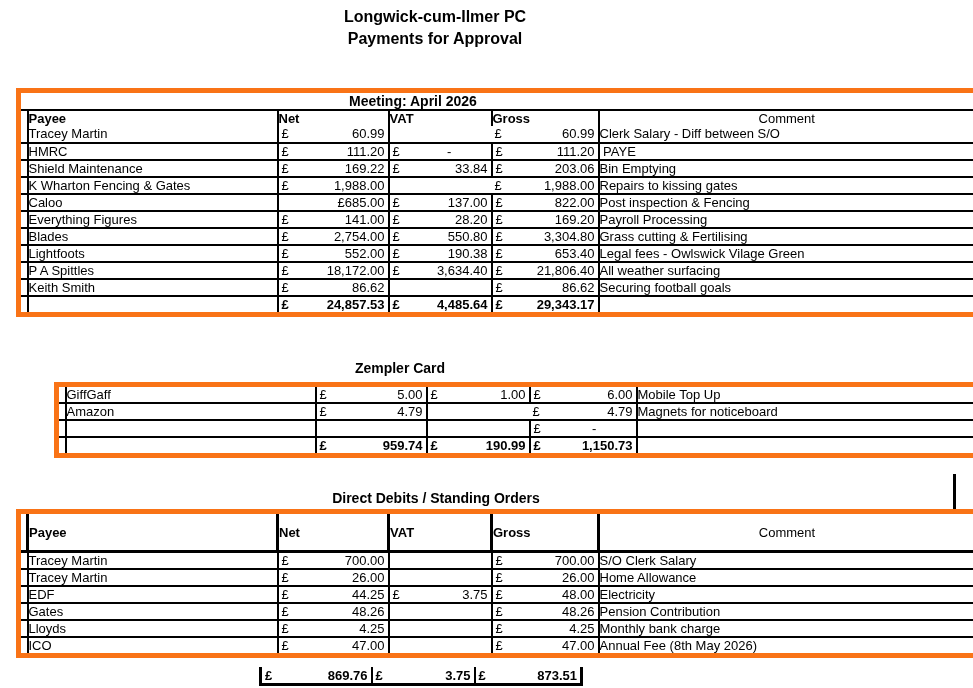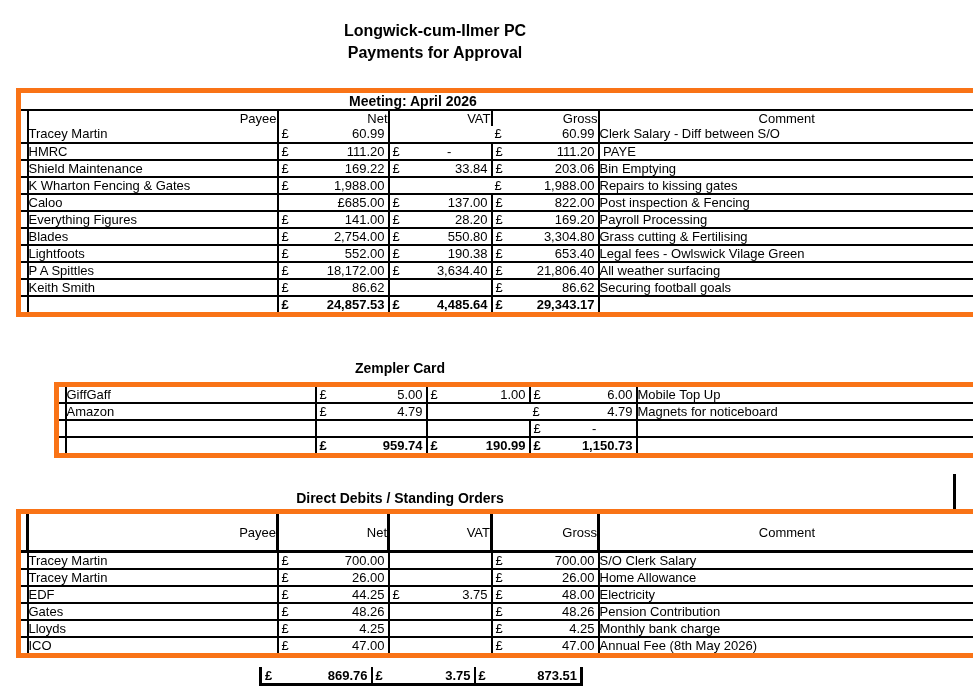--- a/index.html
+++ b/index.html
@@ -3,27 +3,27 @@
 <meta charset="utf-8">
 <style>
   html,body{margin:0;padding:0;}
   body{
     width:973px;height:688px;position:relative;overflow:hidden;
     background:#ffffff;color:#000000;
     font-family:"Liberation Sans", sans-serif;
   }
   .abs{position:absolute;}
   
-  #page-title{top:20px;left:0;width:870px;text-align:center;
+  #page-title{top:6px;left:0;width:870px;text-align:center;
     font-size:16px;font-weight:bold;line-height:22px;}
   
   .section-title{left:8px;width:784px;text-align:center;
     font-size:14px;font-weight:bold;line-height:17px;}
   #zempler-title{top:360px;}
-  #dd-title{top:490px;}
+  #dd-title{top:490px;margin-left:36px;}
 
   
   table.sheet{
     border-collapse:collapse;table-layout:fixed;width:958px;
     border:5px solid #f97316;position:absolute;left:16px;
   }
   #table-meeting{top:88px;}
   #table-zempler{top:382px;margin-left:38px;}
   #table-dd{top:509px;}
   table.sheet td{
@@ -37,21 +37,21 @@
   col.w-gross{width:107px;}
   col.w-comment{width:378px;}
 
   tr.title-row{height:13px;}
   td.title-cell{border-bottom:3px solid #000;}
   td.title-cell .title-inner{width:784px;text-align:center;
     font-weight:bold;font-size:14px;}
   tr.header-row{height:15px;}
   tr.header-row3{height:40px;}
   #table-dd tr.header-row3 td{border:3px solid #000;}
-  td.hd{font-weight:normal;font-size:12px;text-align:right;}
+  td.hd{font-weight:bold;font-size:12px;text-align:left;}
   td.hd-comment{font-weight:normal;font-size:13px;text-align:center;}
   
   #table-meeting tr.header-row td{border-bottom:none;}
   #table-meeting tbody.rows tr:first-child td{border-top:none;}
 
   tr.data-row{height:16.5px;}
   tr.total-row{height:16.5px;}
   tr.total-row td{font-weight:bold;}
   td.c-payee,td.c-comment{padding-left:3px;white-space:pre;}
   .money{display:flex;justify-content:space-between;

